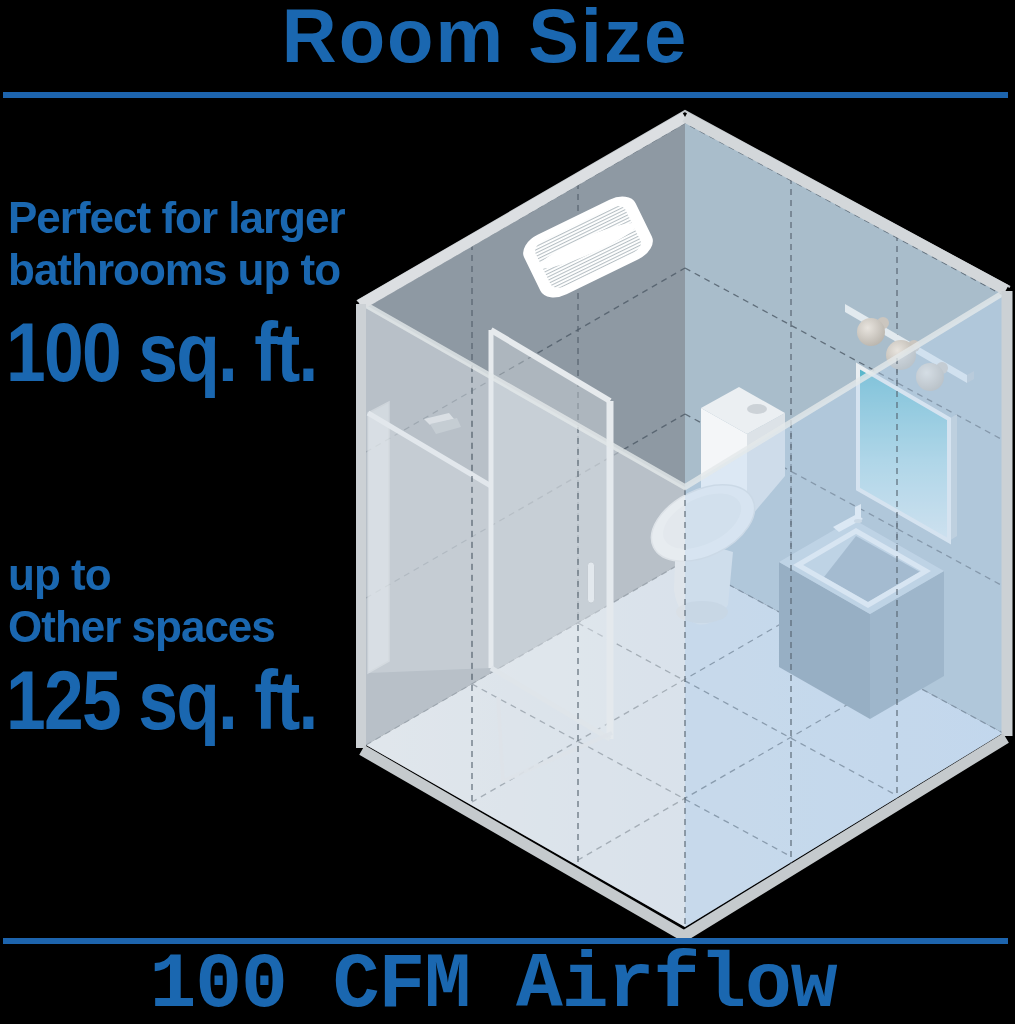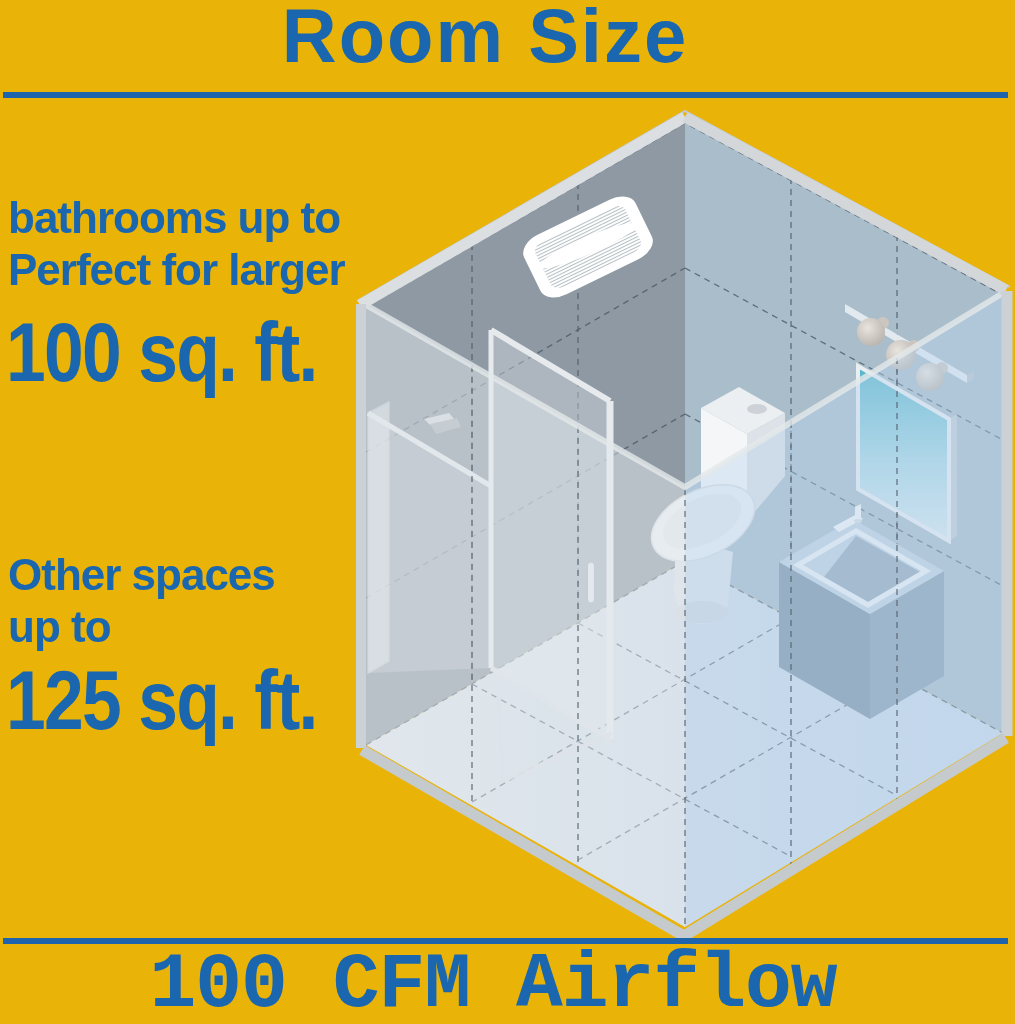--- a/index.html
+++ b/index.html
@@ -1,16 +1,16 @@
 <!DOCTYPE html>
 <html style="--accent-text: #1a67b0; --divider: #1d64ad; --wall-left: #8e99a3; --wall-right: #a9bdcb; --floor-left: #dfe5ea; --floor-right: #c9daec; --trim: #d3d7da; --mirror-teal: #54b5ca;"><head>
 <meta charset="utf-8">
 <style>
   html,body{margin:0;padding:0;background:#fff;}
-  #page{position:relative;width:1015px;height:1024px;background:#eab308;overflow:hidden;
+  #page{position:relative;width:1015px;height:1024px;background:#000000;overflow:hidden;
         font-family:"Liberation Sans","DejaVu Sans",sans-serif;}
   .blue{color:var(--accent-text,#1a67b0);}
   .rule{position:absolute;height:6px;background:var(--divider,#1d64ad);}
   #title{position:absolute;top:-6px;left:485px;transform:translateX(-50%);
          font-size:76px;font-weight:700;letter-spacing:2px;line-height:84px;white-space:nowrap;}
   .callout{position:absolute;left:8px;font-size:44px;font-weight:700;letter-spacing:-1px;
            line-height:52px;white-space:nowrap;}
   .bigval{position:absolute;left:6px;font-size:84px;font-weight:700;letter-spacing:-2px;
           line-height:84px;white-space:nowrap;transform:scaleX(.85);transform-origin:left top;}
   #footer-label{position:absolute;top:946px;left:493px;transform:translateX(-50%);
@@ -151,27 +151,27 @@
       <path d="M357,301 L685,111 L1010,287" stroke="#c2c7cb" stroke-width="2" fill="none"></path>
       <path d="M360,305 L685,117" stroke="#dcdfe2" stroke-width="11" fill="none"></path>
       <path d="M685,117 L1006,290" style="stroke:var(--trim,#d3d7da)" stroke-width="11" fill="none"></path>
       <path d="M361,304 L361,748" stroke="#ccd1d5" stroke-width="10" fill="none"></path>
       <path d="M1007,291 L1007,736" stroke="#ccd1d5" stroke-width="11" fill="none"></path>
       <path d="M362,750 L684,936 L1006,738" stroke="#c5cacd" stroke-width="11" fill="none" stroke-linejoin="bevel"></path>
     </g>
   </svg>
 
   <div class="callout blue" style="top:192px;">
+    <div>Perfect for larger</div>
     <div>bathrooms up to</div>
-    <div>Perfect for larger</div>
   </div>
   <div class="bigval blue" style="top:310px;">100 sq. ft.</div>
 
   <div class="callout blue" style="top:549px;">
+    <div>up to</div>
     <div>Other spaces</div>
-    <div>up to</div>
   </div>
   <div class="bigval blue" style="top:658px;">125 sq. ft.</div>
 
   <div class="rule" style="top:938px;left:3px;width:1005px;"></div>
   <div id="footer-label" class="blue">100 CFM Airflow</div>
 
 </div>
 
 </body></html>

